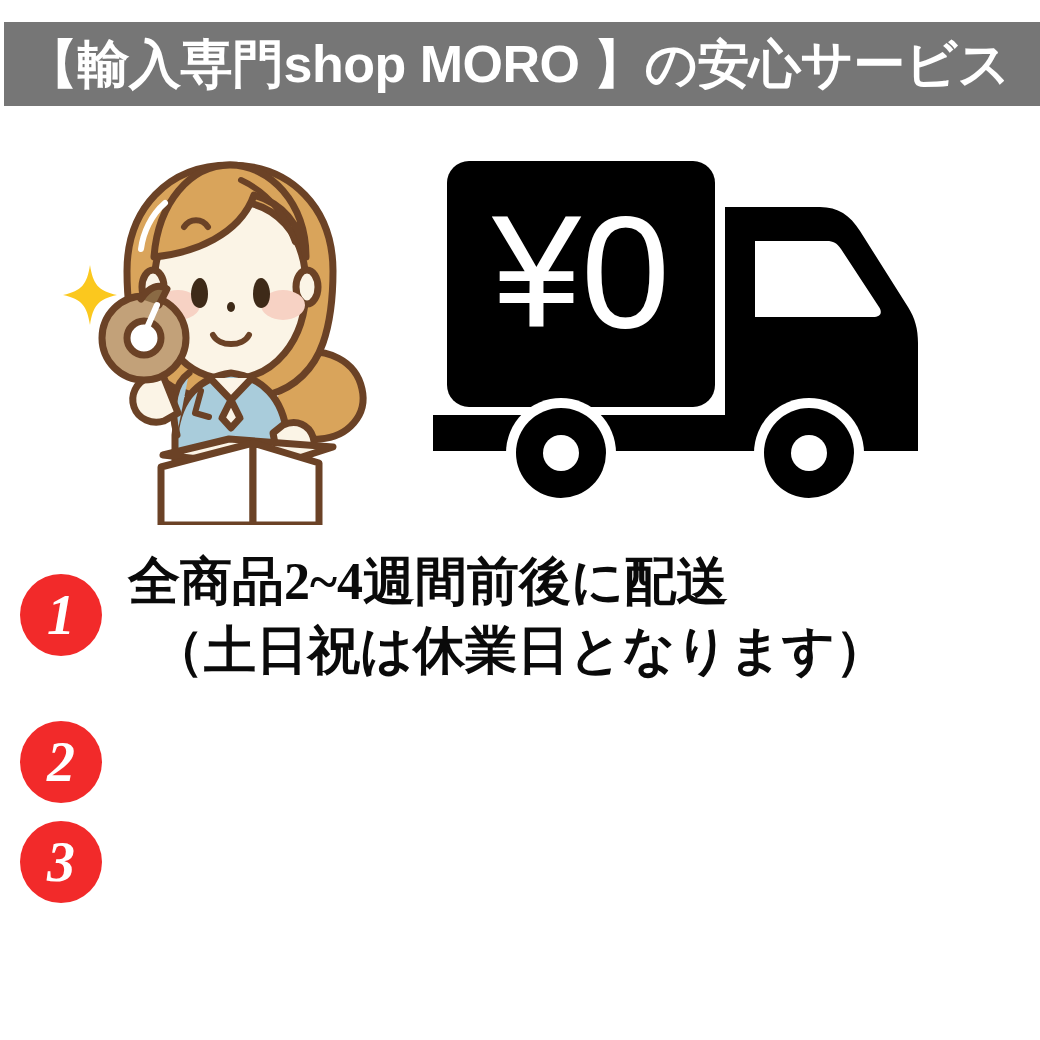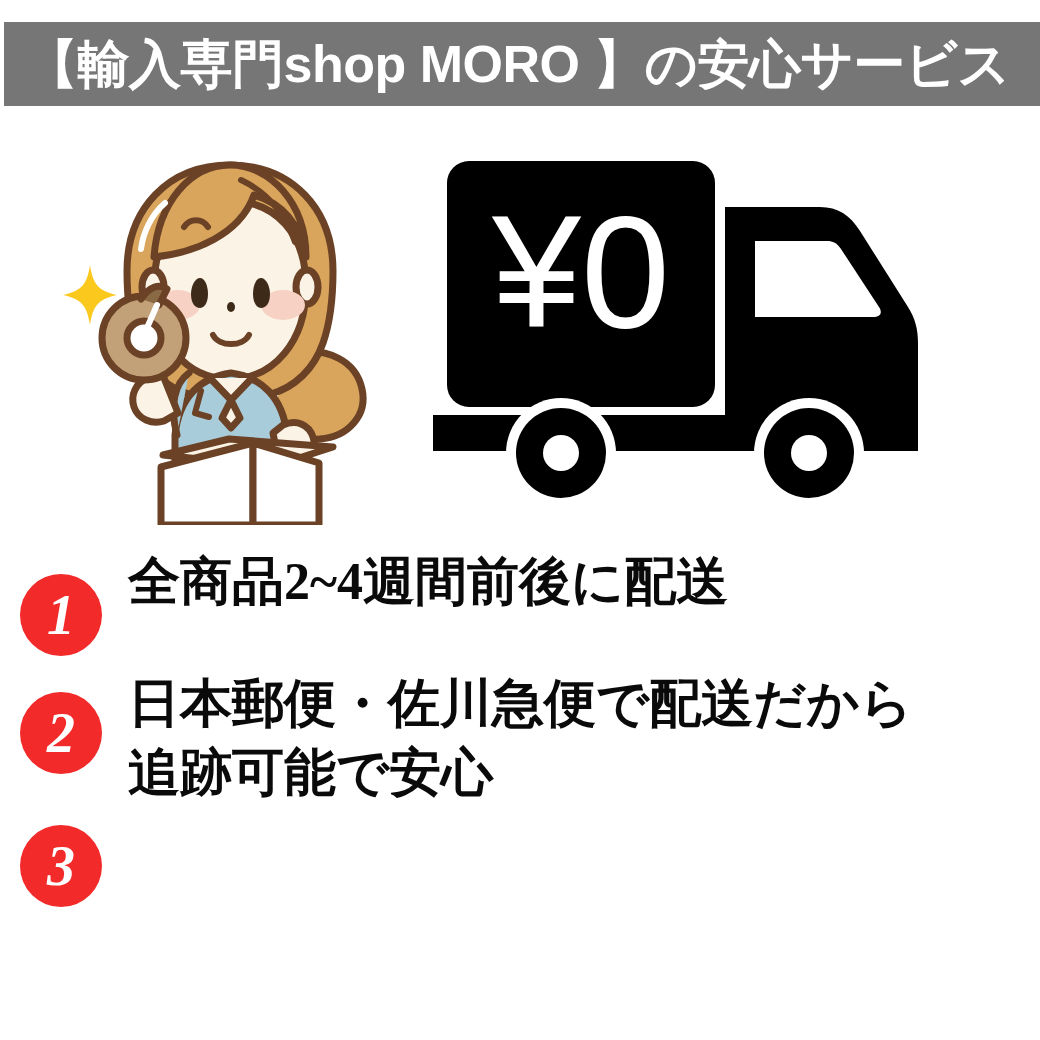--- a/index.html
+++ b/index.html
@@ -208,29 +208,26 @@
       <path d="M27 0 C30 19 35 26 54 30 C35 34 30 41 27 60 C24 41 19 34 0 30 C19 26 24 19 27 0 z" fill="#FBC81E"></path>
     </svg>
   </div>
 
   <div class="list">
 
     <div class="list-item item-1">
       <div class="badge" style="background: rgb(242, 42, 42);">1</div>
       <div class="item-body">
         <div class="line">全商品2~4週間前後に配送</div>
+        <div class="line indent">（土日祝は休業日となります）</div>
       </div>
     </div>
 
     <div class="list-item item-2">
       <div class="badge" style="background: rgb(242, 42, 42);">2</div>
-      <div class="item-body">
-        <div class="line">日本郵便・佐川急便で配送だから</div>
-        <div class="line">追跡可能で安心</div>
-      </div>
     </div>
 
     <div class="list-item item-3">
       <div class="badge" style="background: rgb(242, 42, 42);">3</div>
     </div>
 
   </div>
 
 </div>
 

